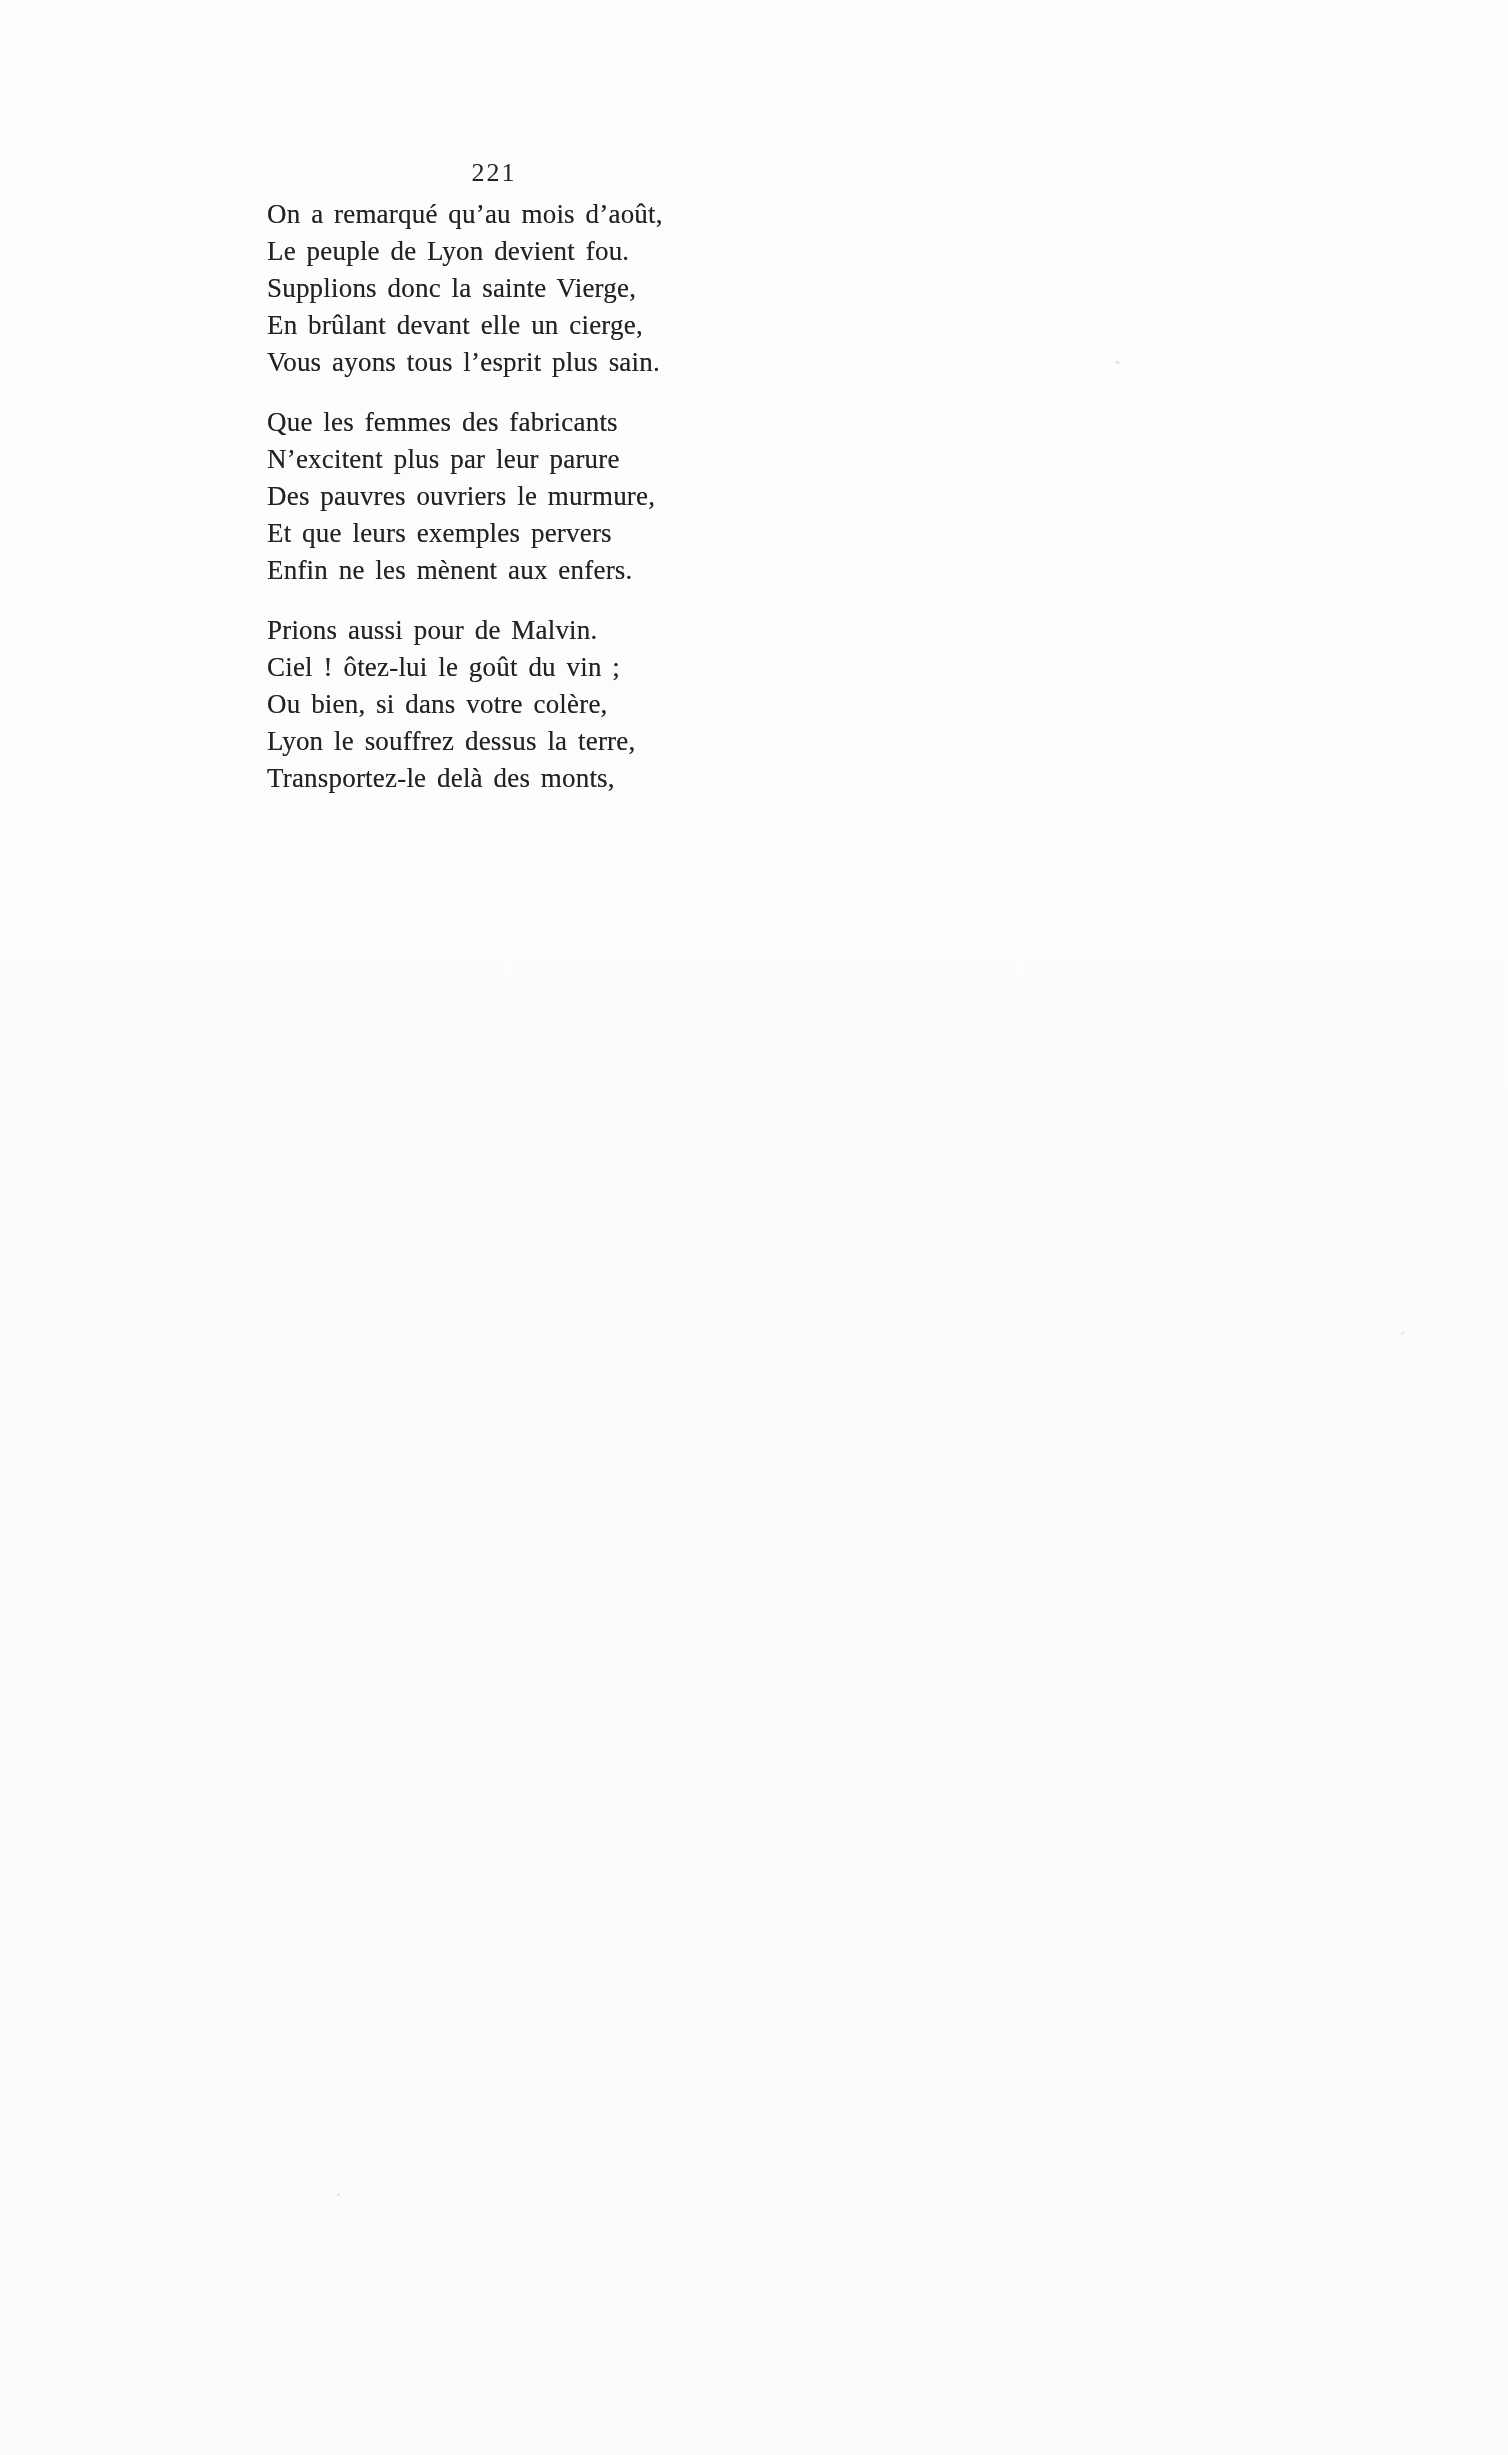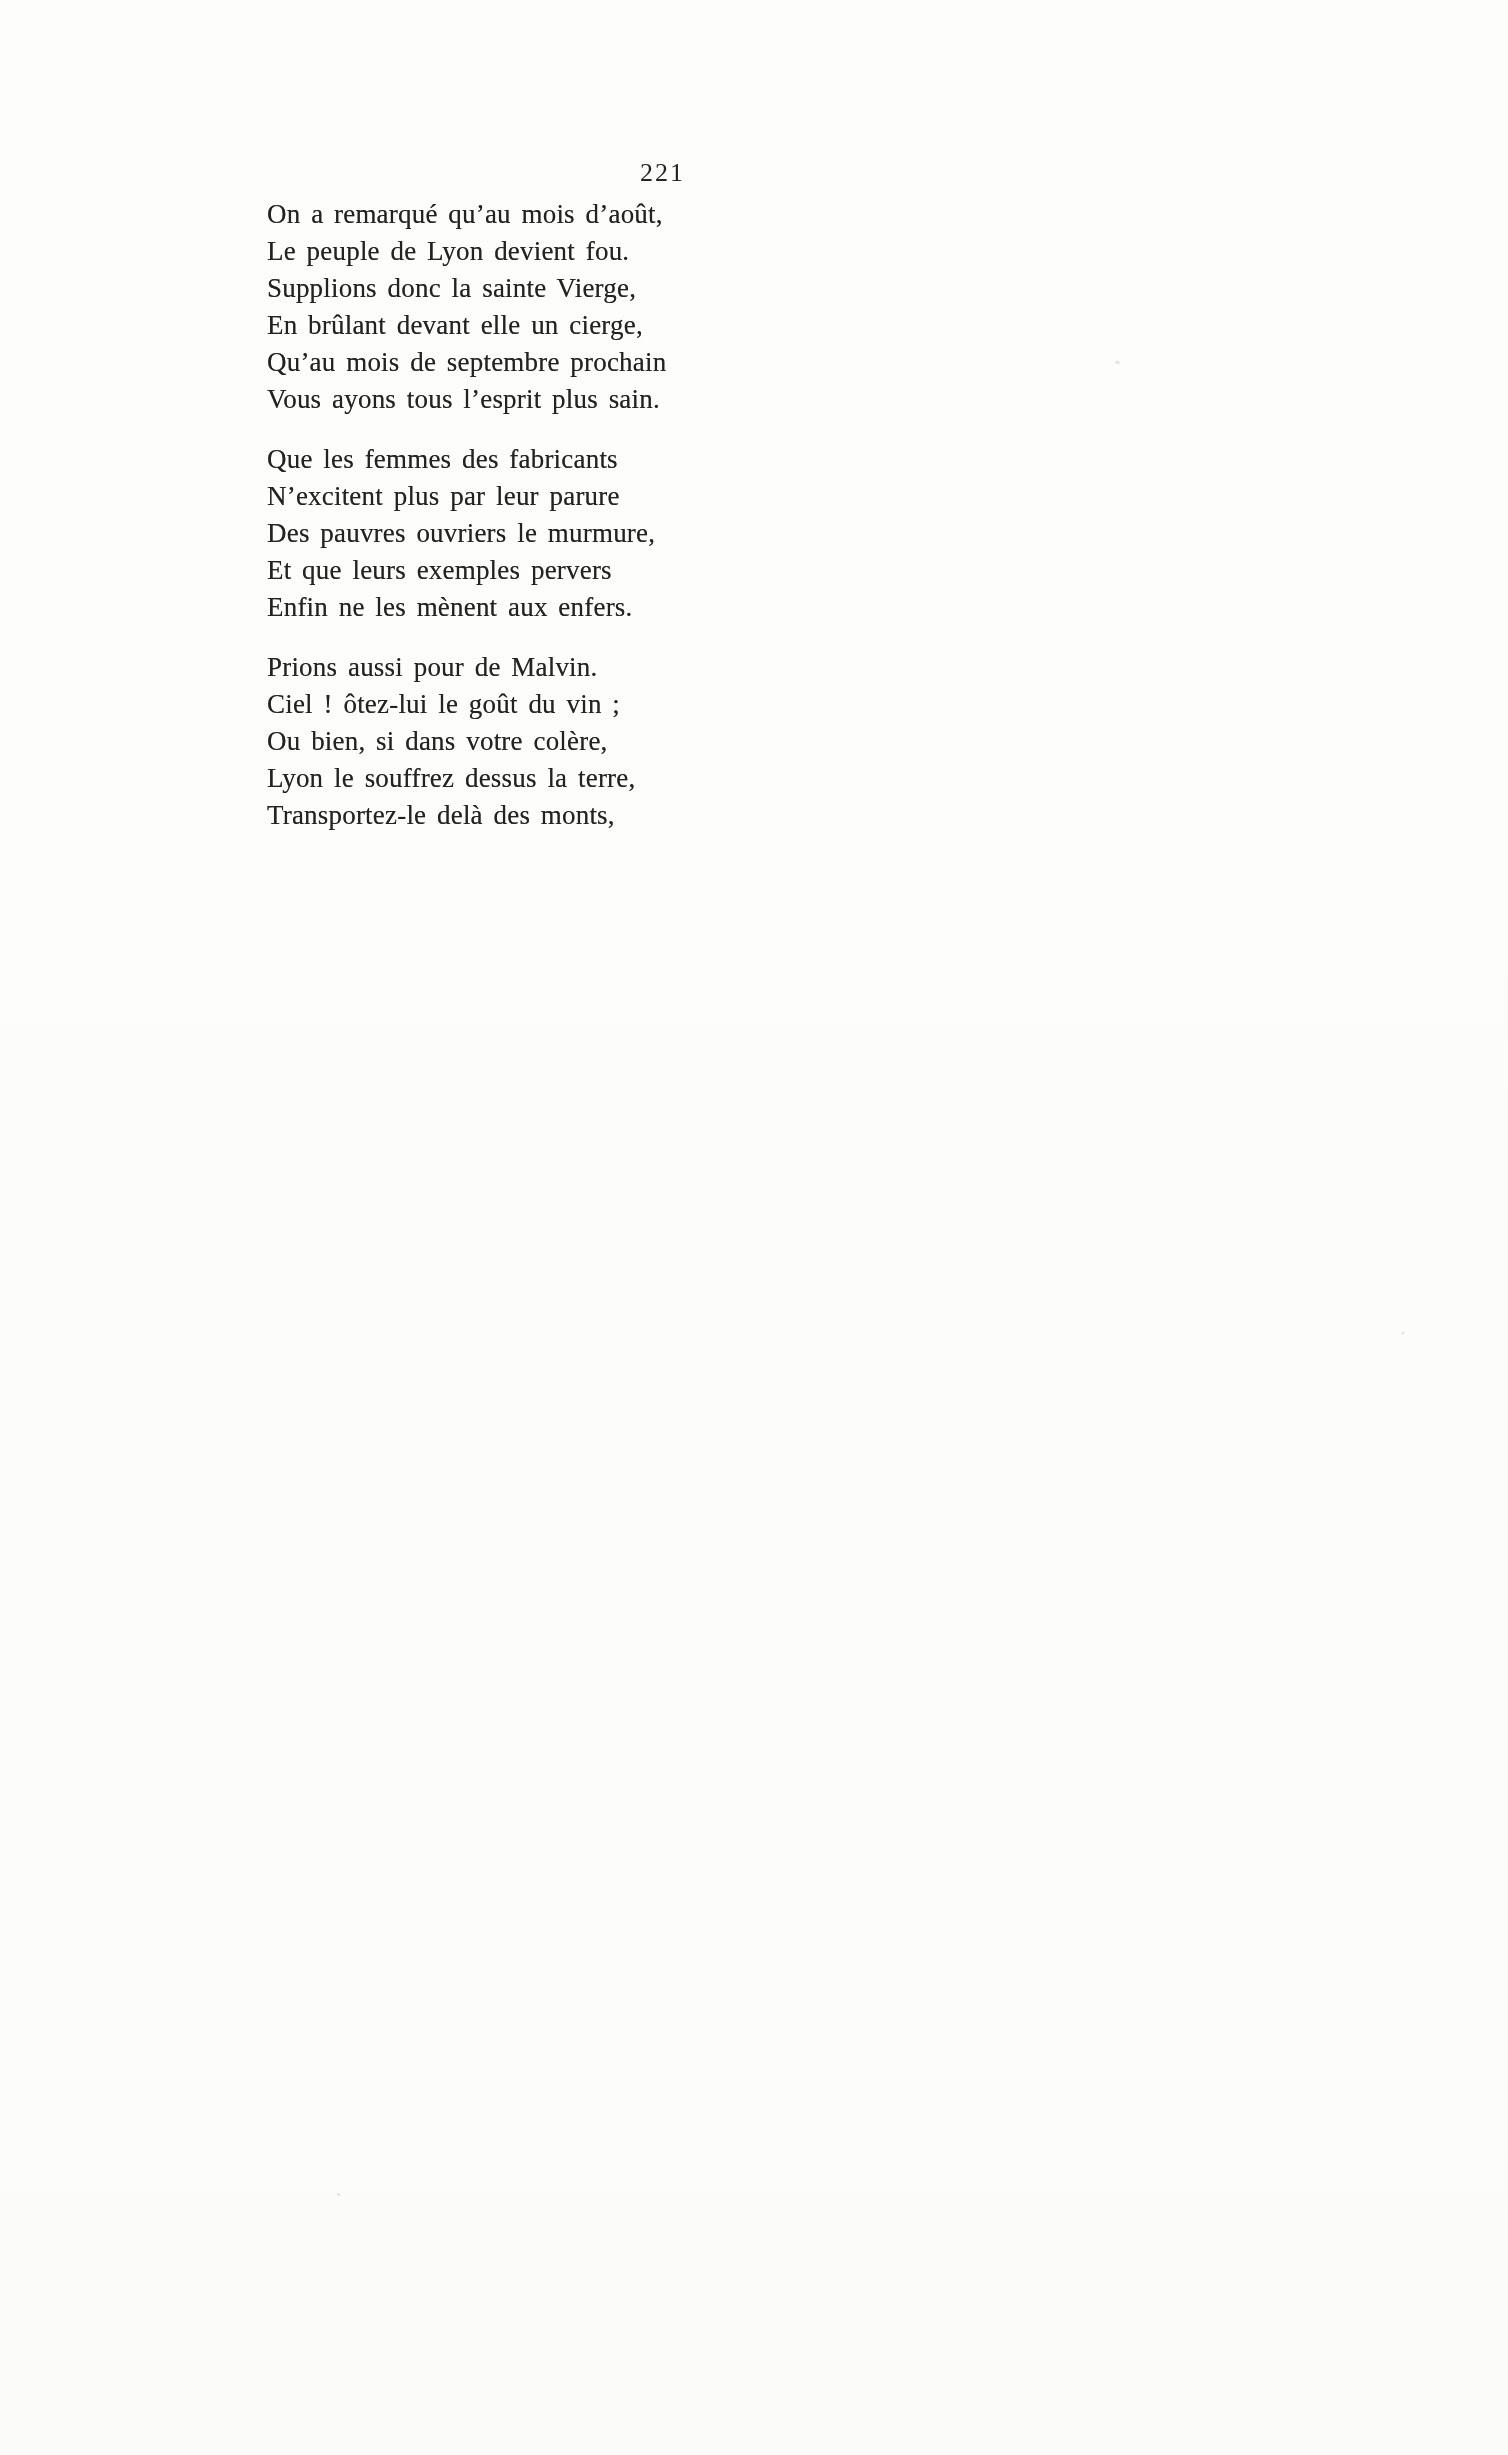--- a/index.html
+++ b/index.html
@@ -16,21 +16,21 @@
     font-family: "Liberation Serif", "DejaVu Serif", serif;
     color: #20201f;
   }
   .text-block {
     position: absolute;
     left: 259px;
     top: 158px;
     width: 426px;
   }
   .page-number {
-    text-align: right;
+    text-align: center;
     font-size: 26px;
     letter-spacing: 2px;
     margin: 0 0 8px 44px;
     color: #242423;
   }
   .stanza {
     margin: 0 0 23px 8px;
   }
   .stanza p {
     margin: 0;
@@ -61,21 +61,20 @@
   <div class="speck s3"></div>
 
   <div class="text-block">
     <div class="page-number">221</div>
 
     <div class="stanza">
       <p>On a remarqué qu’au mois d’août,</p>
       <p>Le peuple de Lyon devient fou.</p>
       <p>Supplions donc la sainte Vierge,</p>
       <p>En brûlant devant elle un cierge,</p>
-      <p>Qu’au mois de septembre prochain</p>
       <p>Vous ayons tous l’esprit plus sain.</p>
     </div>
 
     <div class="stanza">
       <p>Que les femmes des fabricants</p>
       <p>N’excitent plus par leur parure</p>
       <p>Des pauvres ouvriers le murmure,</p>
       <p>Et que leurs exemples pervers</p>
       <p>Enfin ne les mènent aux enfers.</p>
     </div>

